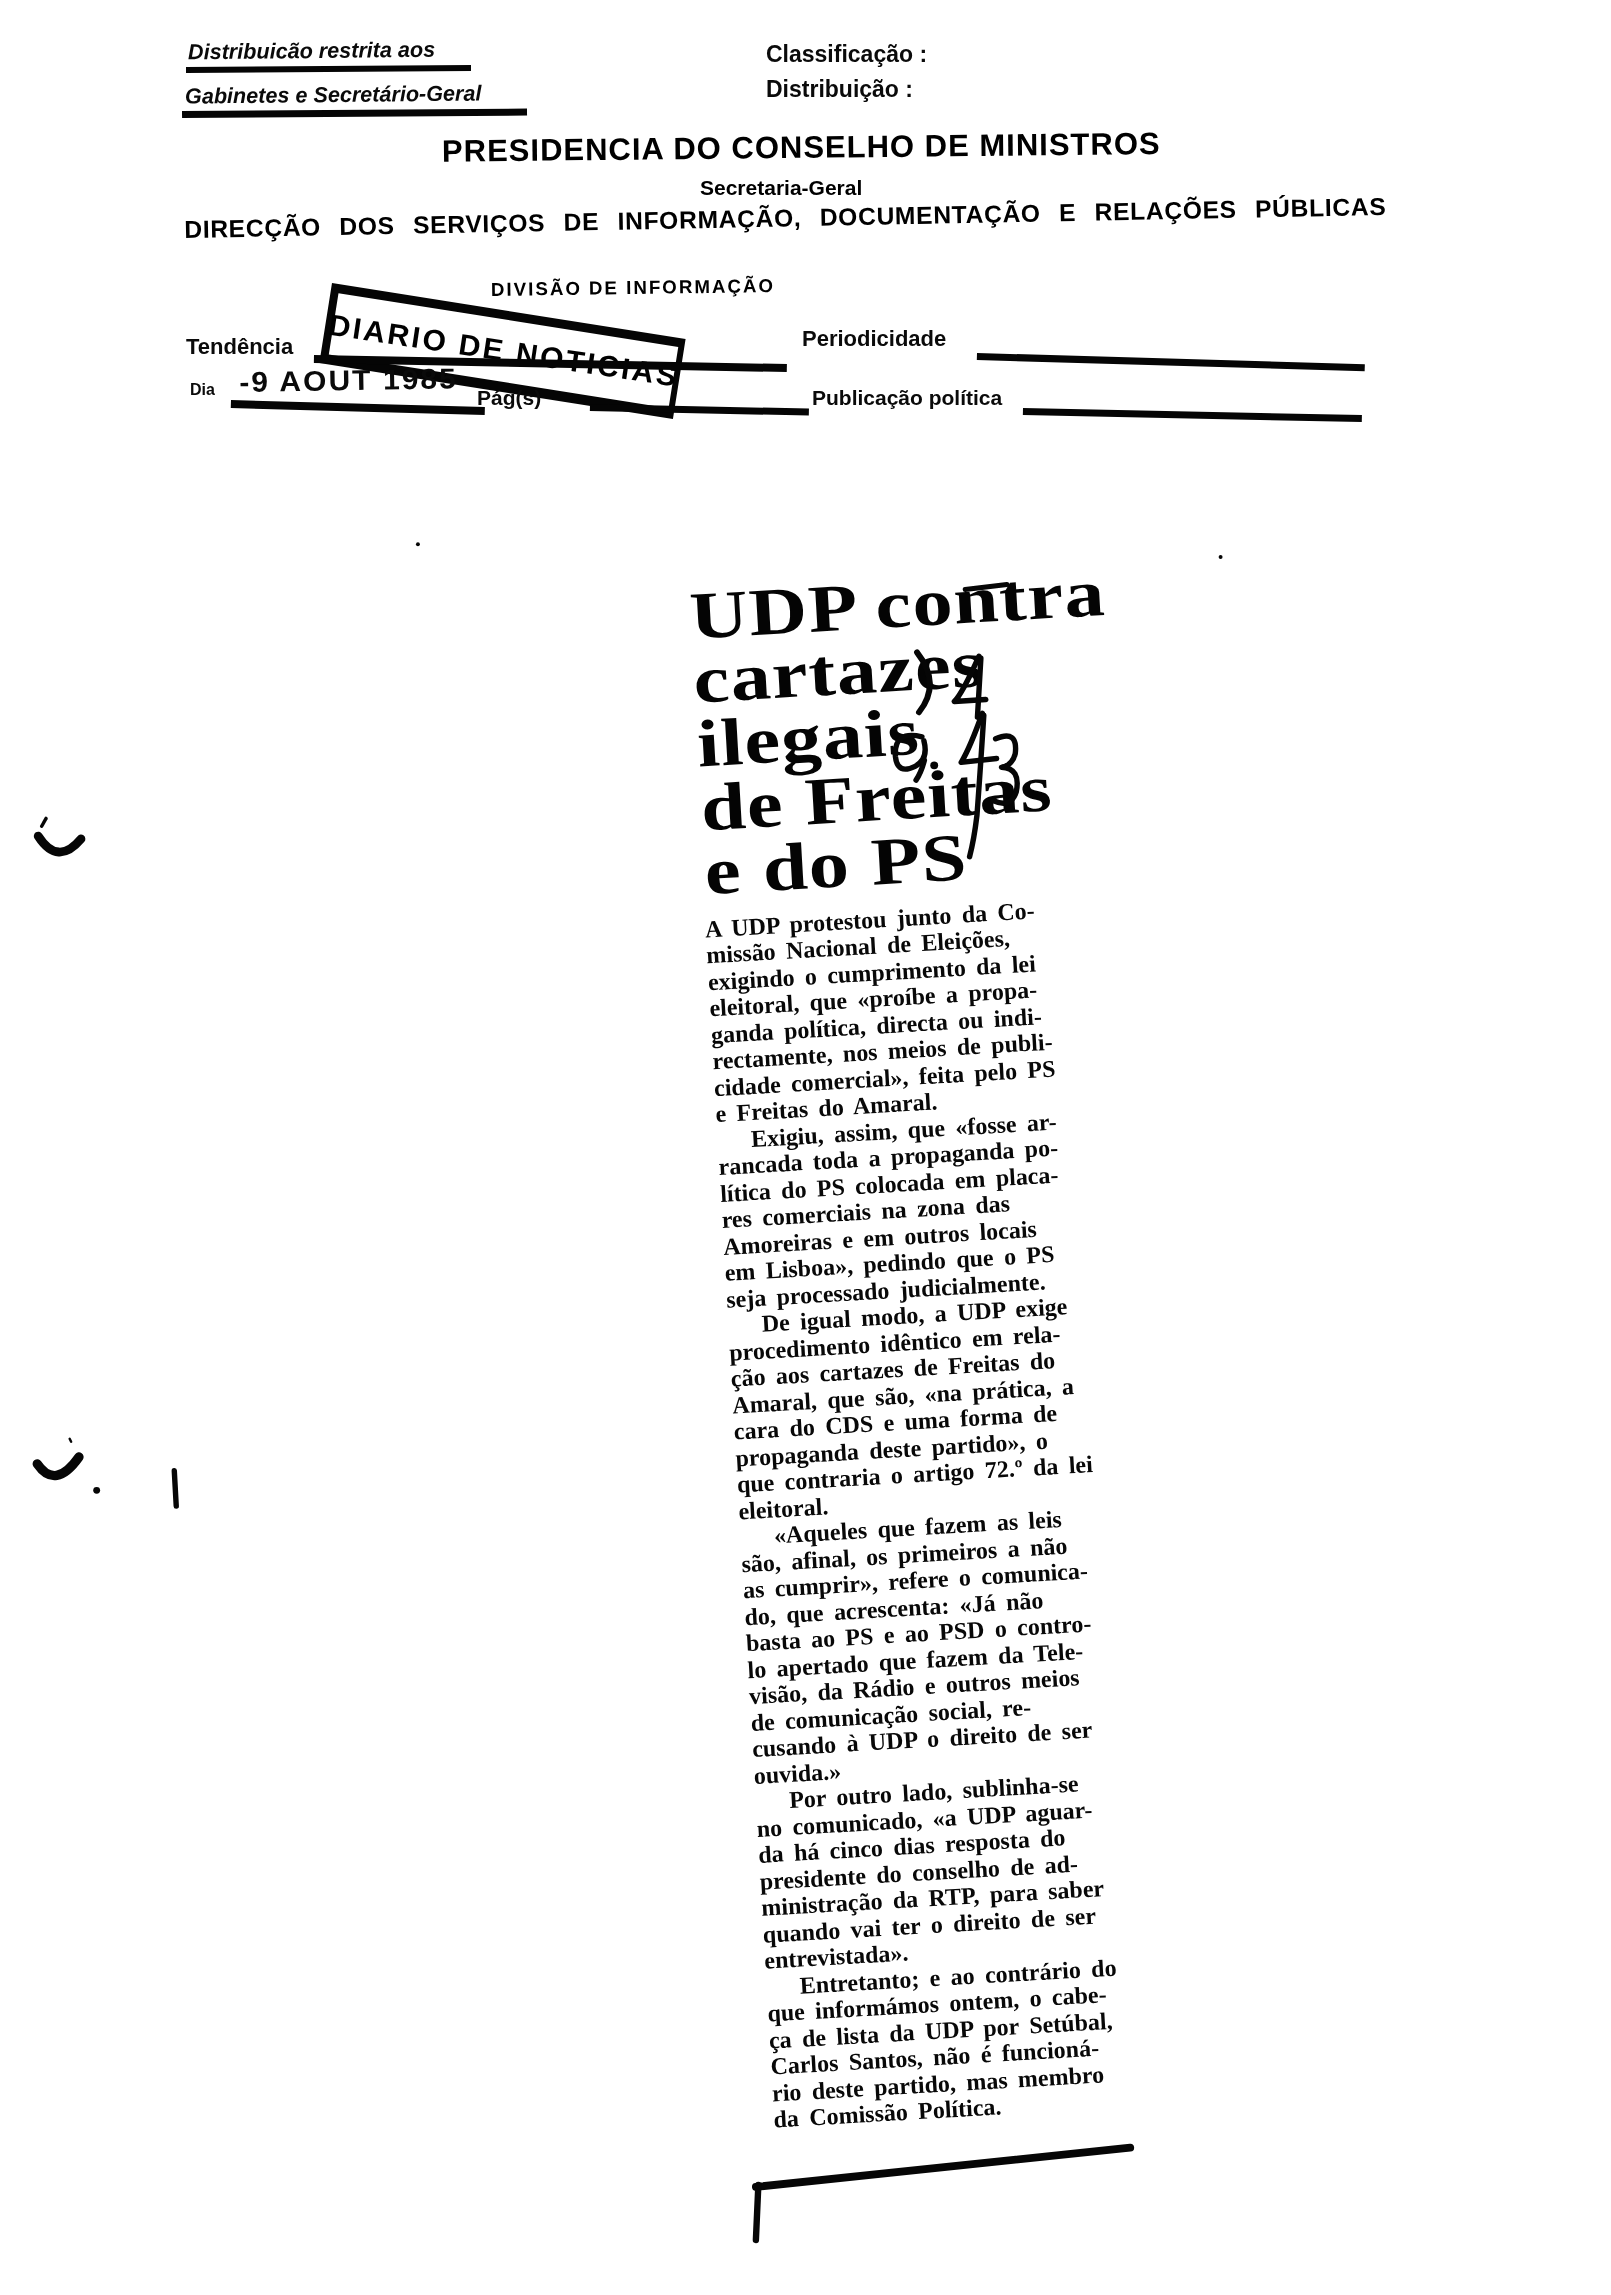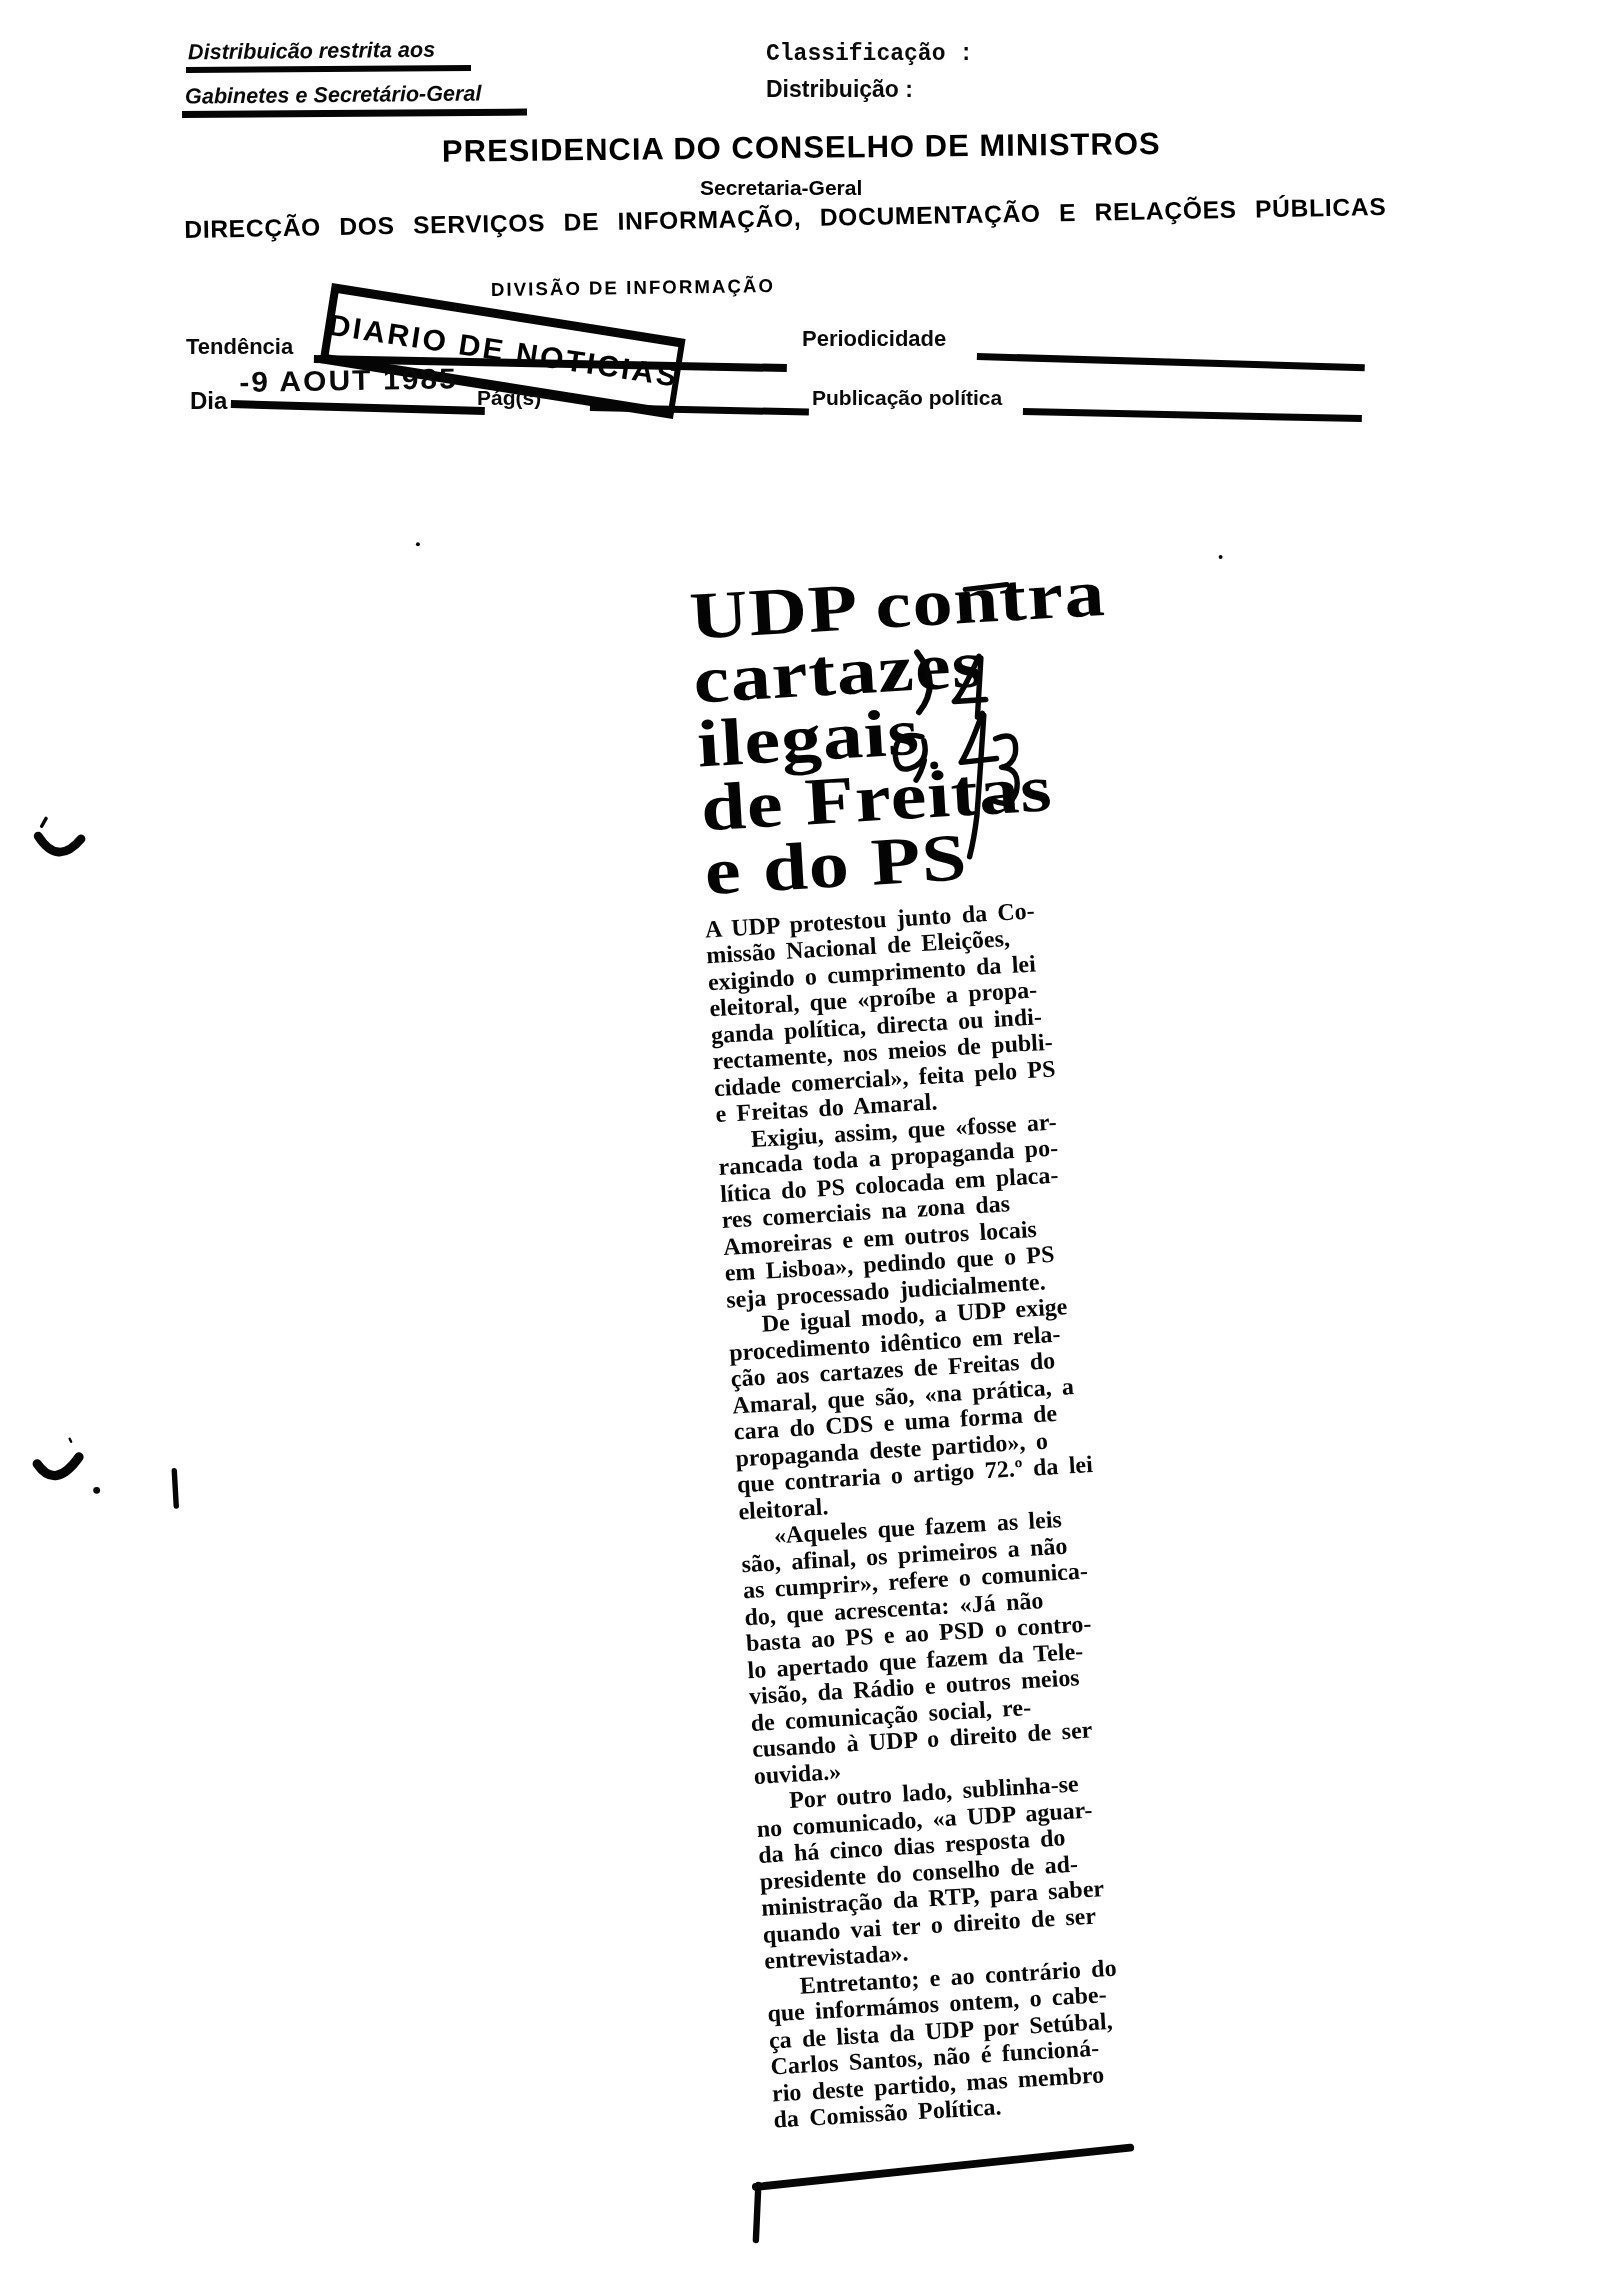--- a/index.html
+++ b/index.html
@@ -6,38 +6,38 @@
   .page{position:relative;width:1612px;height:2295px;background:#ffffff;overflow:hidden;
         font-family:"Liberation Sans",sans-serif;color:#000;}
   .abs{position:absolute;white-space:nowrap;}
   .lbl{font-weight:700;color:#0a0a0a;}
   .it{font-style:italic;}
   .rule{position:absolute;background:#050505;transform-origin:0 0;}
   
   .note1{left:188px;top:38px;font-size:21.6px;transform:rotate(-0.6deg);}
   .note2{left:185px;top:82px;font-size:21.6px;transform:rotate(-0.6deg);}
   
-  .classif{left:766px;top:41px;font-size:23px;font-family:Liberation Mono, monospace;}
+  .classif{left:766px;top:41px;font-size:23px;}
   .distrib{left:766px;top:76px;font-size:23px;}
   
   .presid{left:442px;top:130px;width:693px;text-align:center;font-size:31px;font-weight:700;
           letter-spacing:1px;transform:rotate(-0.6deg);}
   .secret{left:700px;top:176px;font-size:21px;font-weight:700;}
   .direcc{left:184px;top:216px;font-size:24.6px;font-weight:700;letter-spacing:0.7px;word-spacing:10.8px;
           transform:rotate(-1.1deg);transform-origin:0 0;}
   .divisao{left:491px;top:277px;font-size:18.7px;font-weight:700;letter-spacing:2px;transform:rotate(-0.8deg);}
   
   .stamp{left:332px;top:283px;width:344px;height:62px;transform:rotate(9deg);transform-origin:0 0;
          border-style:solid;border-color:#050505;border-width:9.8px 6.9px 10.8px 8.8px;
          display:flex;align-items:center;justify-content:center;}
   .stamp span{font-size:29.5px;font-weight:700;letter-spacing:2.5px;transform:scaleX(1.02) rotate(-0.5deg);}
   
   .publicacao{left:186px;top:334px;font-size:22px;}
   .periodicidade{left:802px;top:326px;font-size:22px;}
-  .dia{left:190px;top:381px;font-size:24px;margin-top:6px;}
+  .dia{left:190px;top:381px;font-size:16px;}
   .pags{left:477px;top:386px;font-size:21px;}
   .tendencia{left:812px;top:386px;font-size:21px;}
   
   .datestamp{left:239px;top:366px;font-size:28.5px;font-weight:700;letter-spacing:2px;
              transform:rotate(-1deg) scaleX(1.05);transform-origin:0 0;color:#0a0a0a;}
   
   .article{position:absolute;left:685px;top:584px;width:496px;transform:rotate(-3.3deg);
            transform-origin:0 0;font-family:"Liberation Serif",serif;}
   .headline{font-size:67px;line-height:64px;font-weight:700;letter-spacing:1px;color:#040404;
             white-space:pre-line;transform:scaleX(1.2);transform-origin:0 0;margin:0 0 12.8px 2.9px;}

